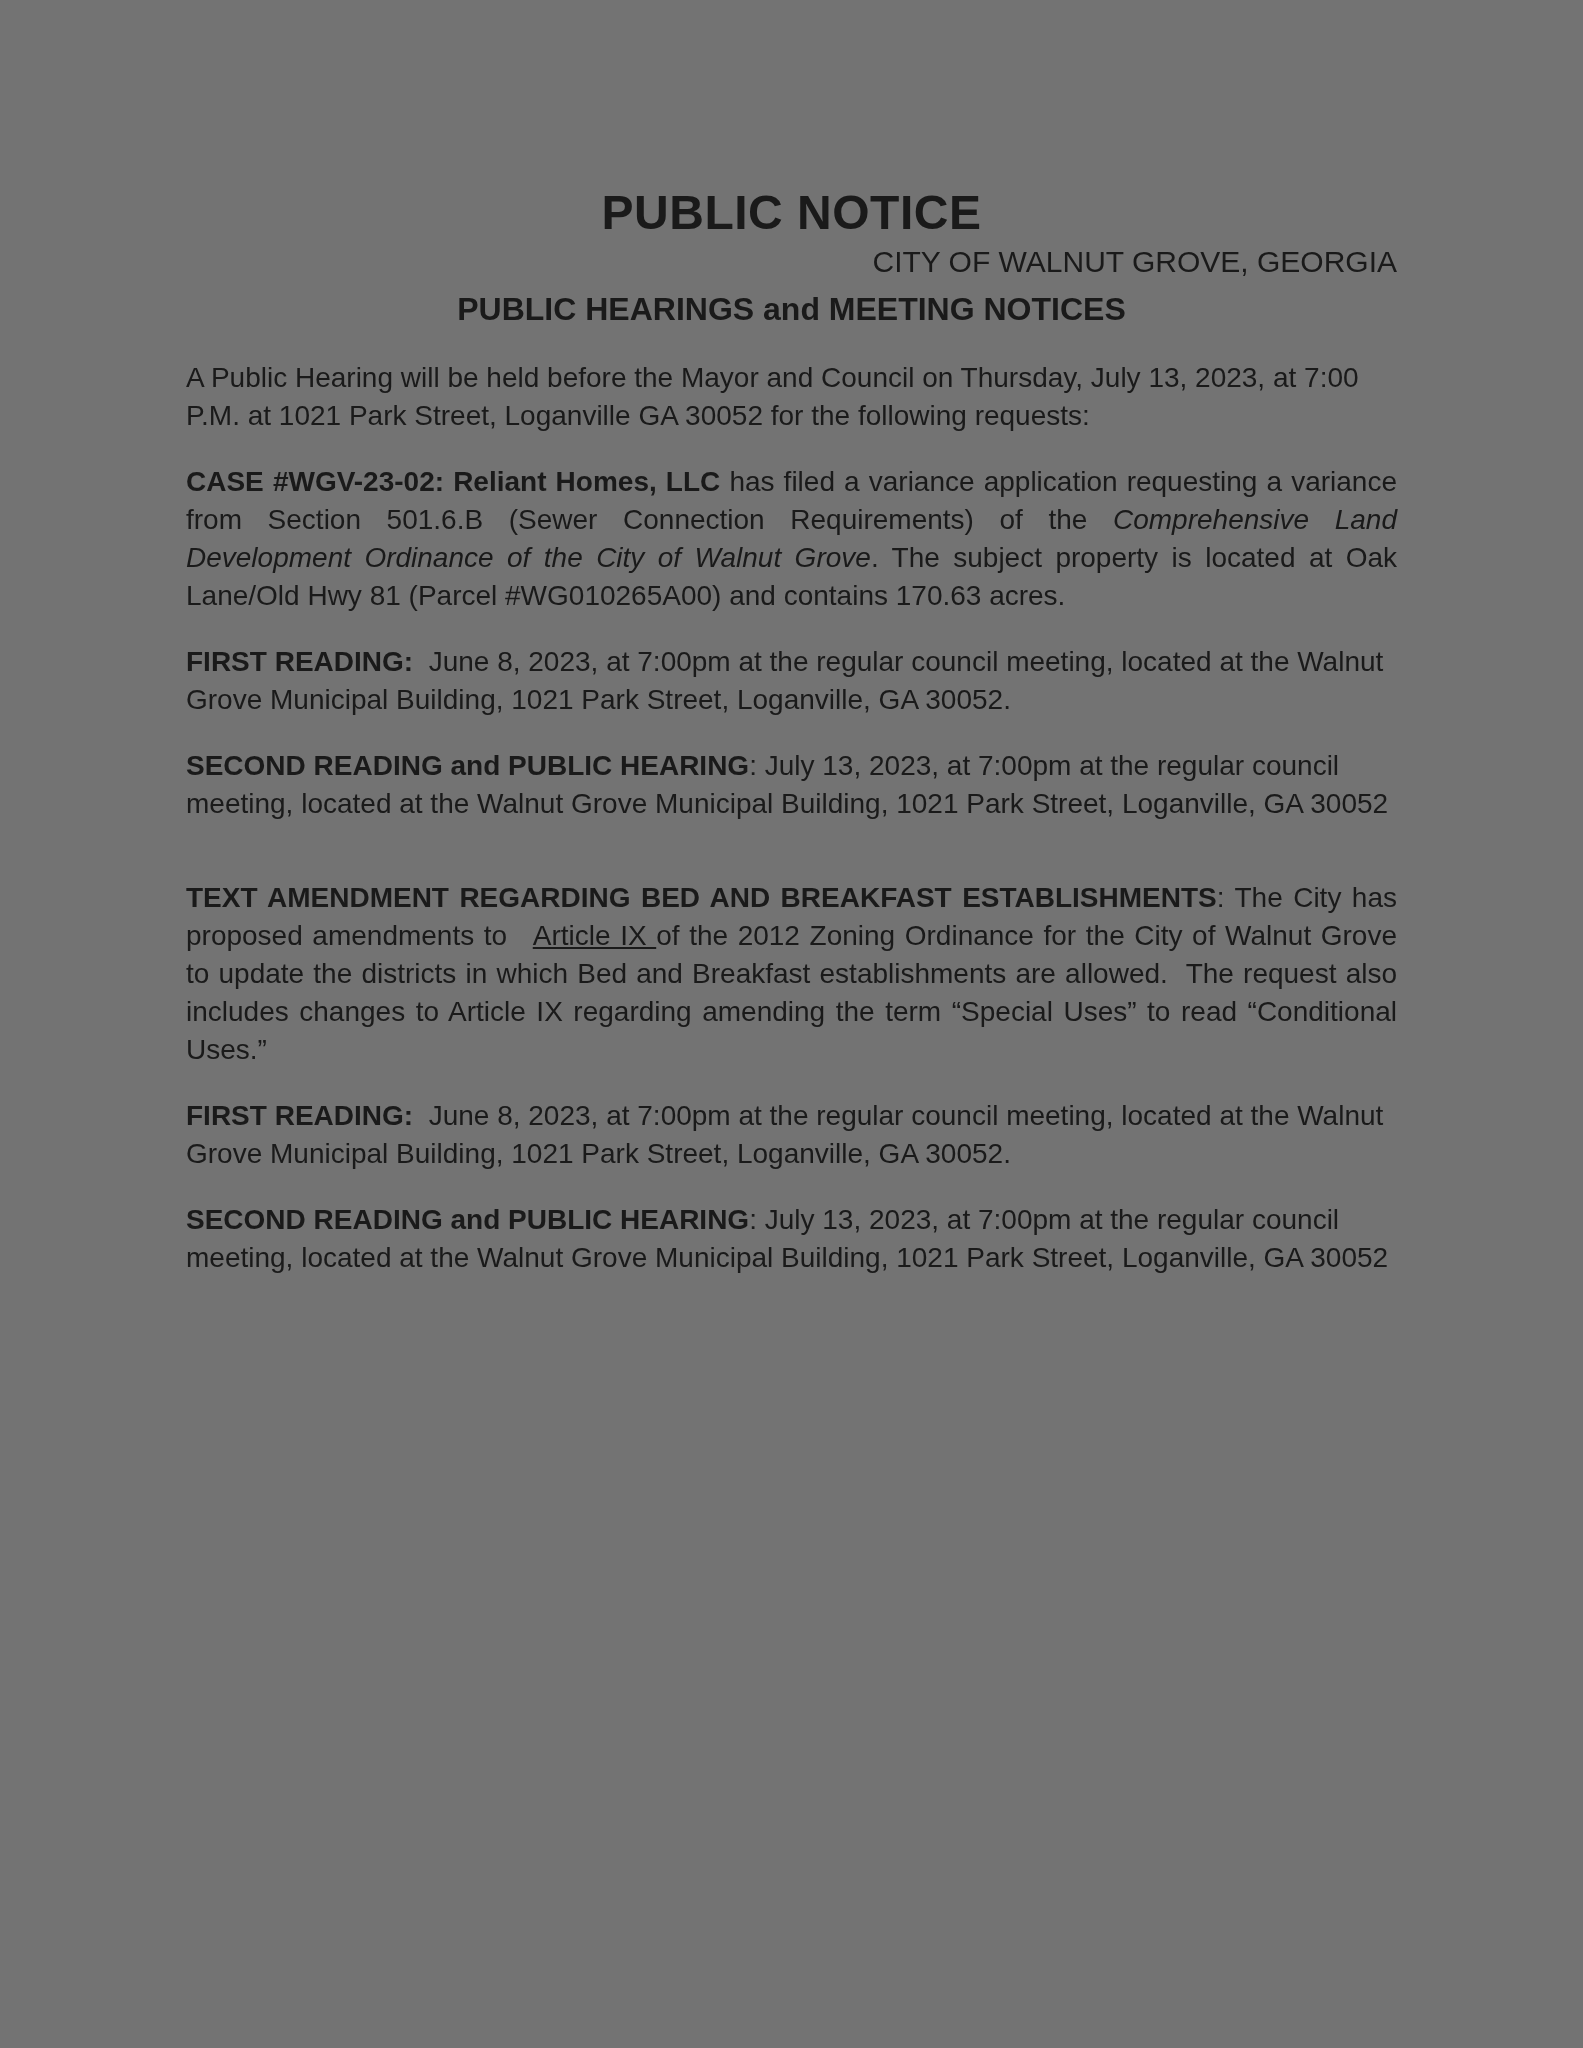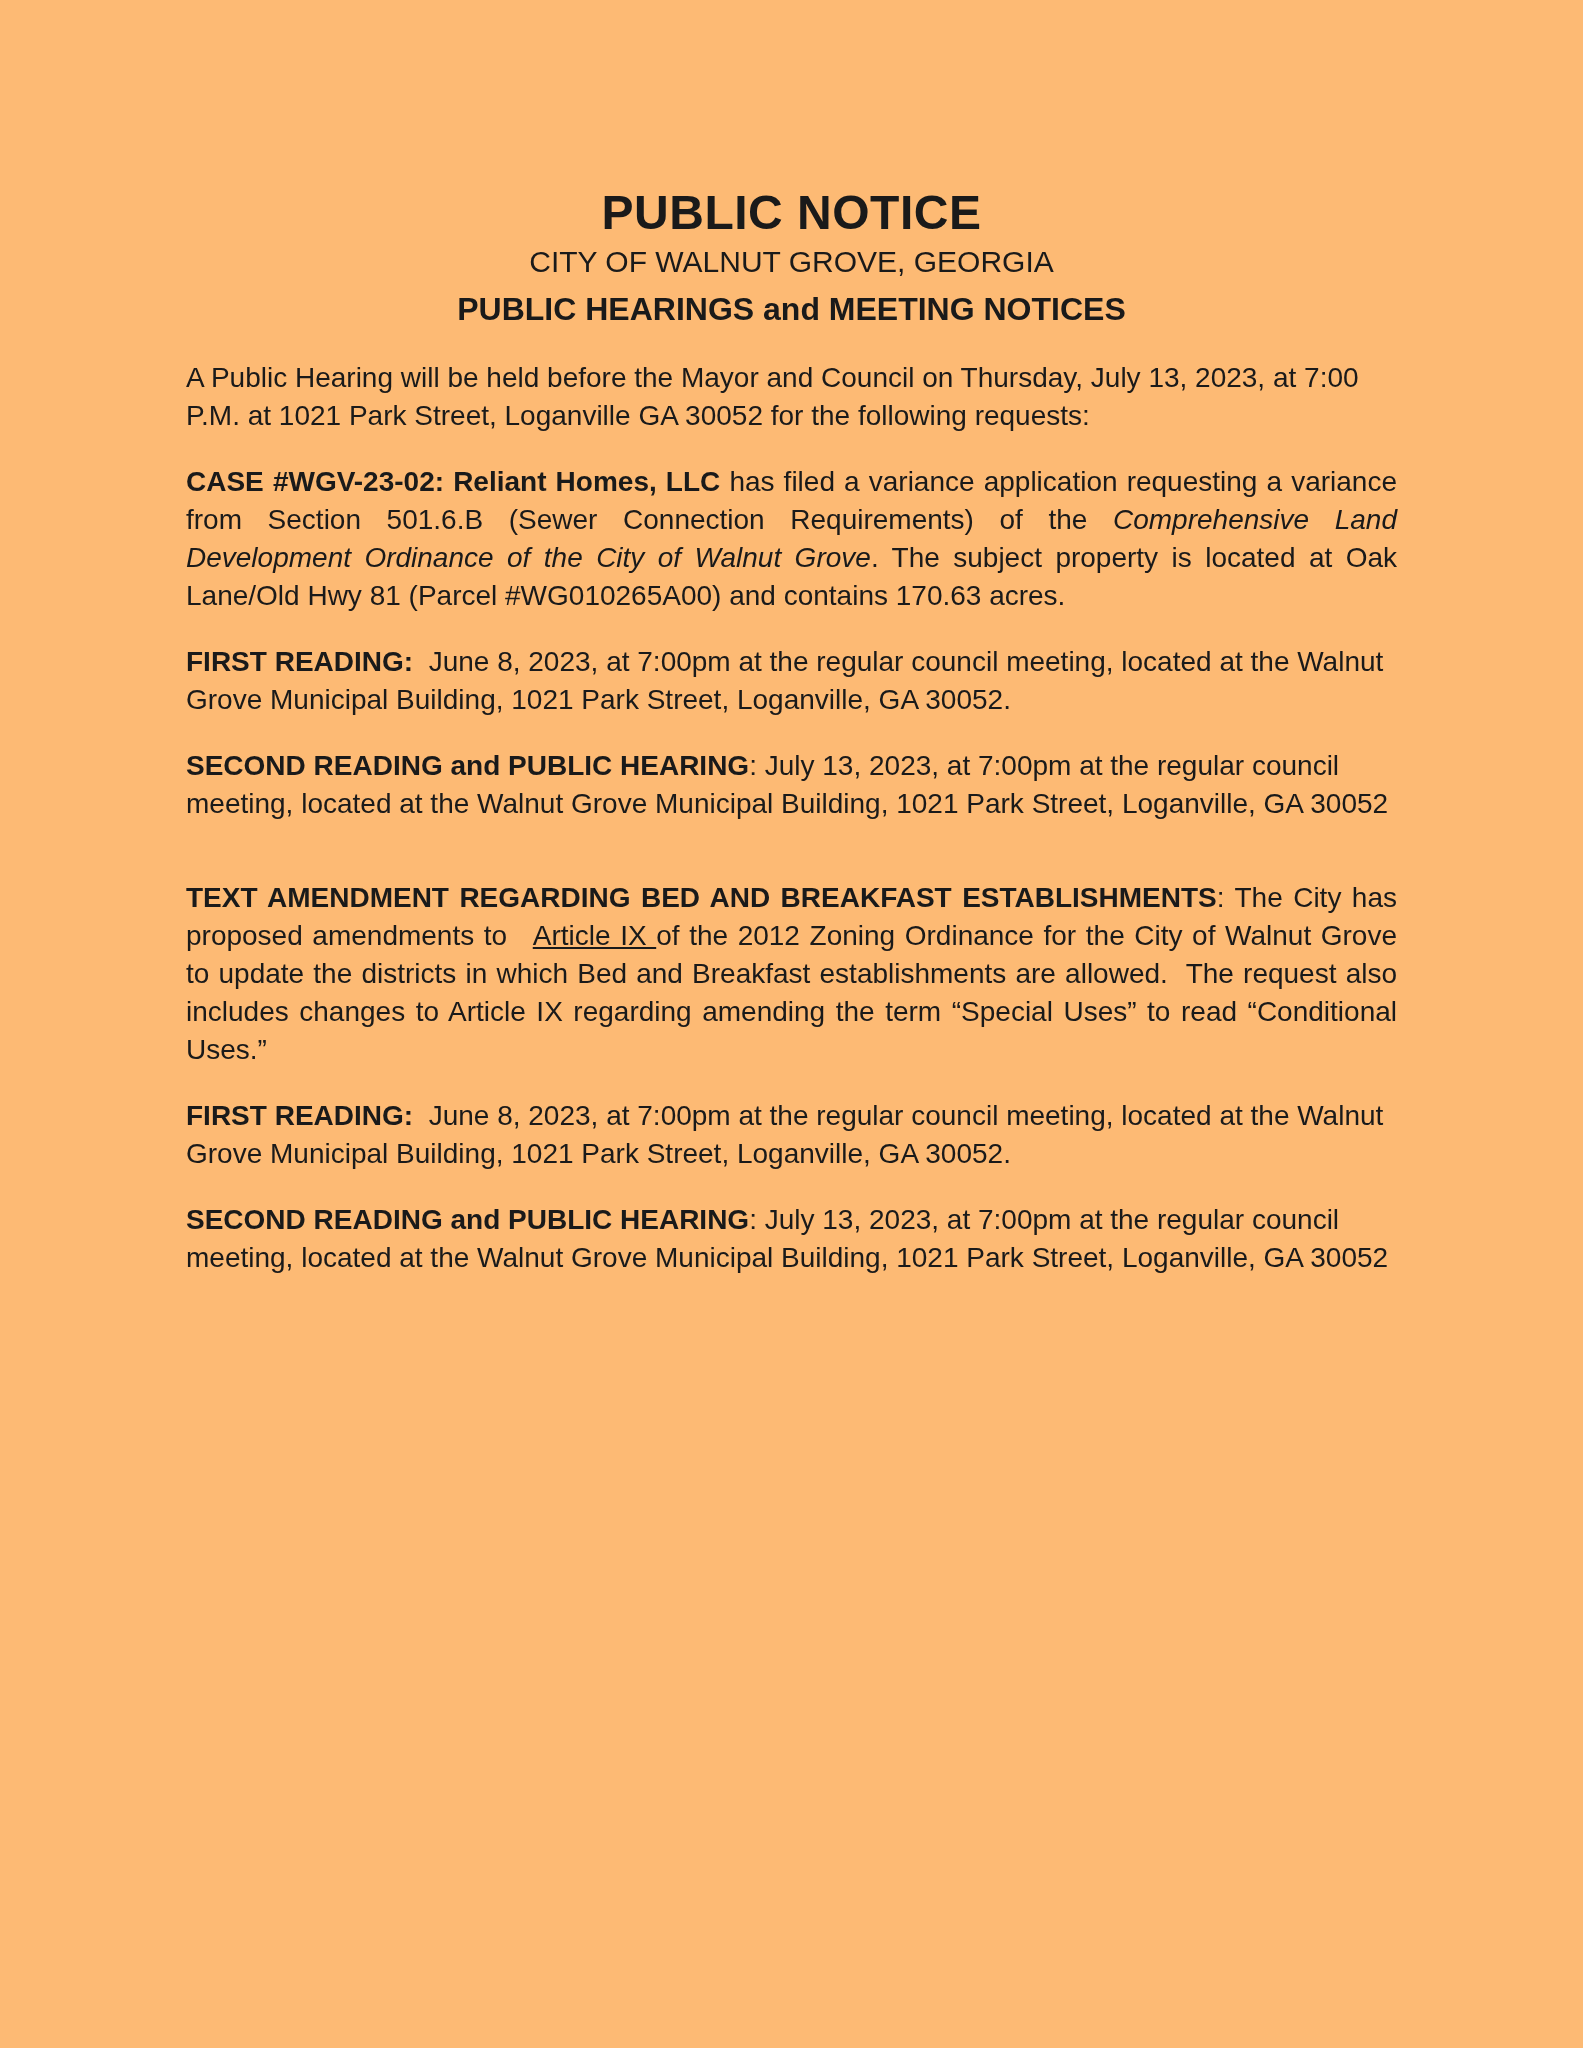--- a/index.html
+++ b/index.html
@@ -5,39 +5,39 @@
   html, body {
     margin: 0;
     padding: 0;
     background: #ffffff;
   }
   .page {
     position: relative;
     width: 1583px;
     height: 2048px;
     margin: 0 auto;
-    background: #fdba74;
+    background: #737373;
     overflow: hidden;
     box-sizing: border-box;
     padding: 0 186px;
     font-family: "Liberation Sans", "DejaVu Sans", sans-serif;
     color: #1a1a1a;
     -webkit-font-smoothing: antialiased;
   }
   .doc-title {
     margin: 185px 0 0 0;
     text-align: center;
     font-size: 48px;
     line-height: 56px;
     font-weight: bold;
     letter-spacing: 0.5px;
   }
   .doc-city {
     margin: 2px 0 0 0;
-    text-align: center;
+    text-align: right;
     font-size: 30px;
     line-height: 38px;
     font-weight: normal;
   }
   .doc-subheading {
     margin: 6px 0 0 0;
     text-align: center;
     font-size: 32px;
     line-height: 44px;
     font-weight: bold;

